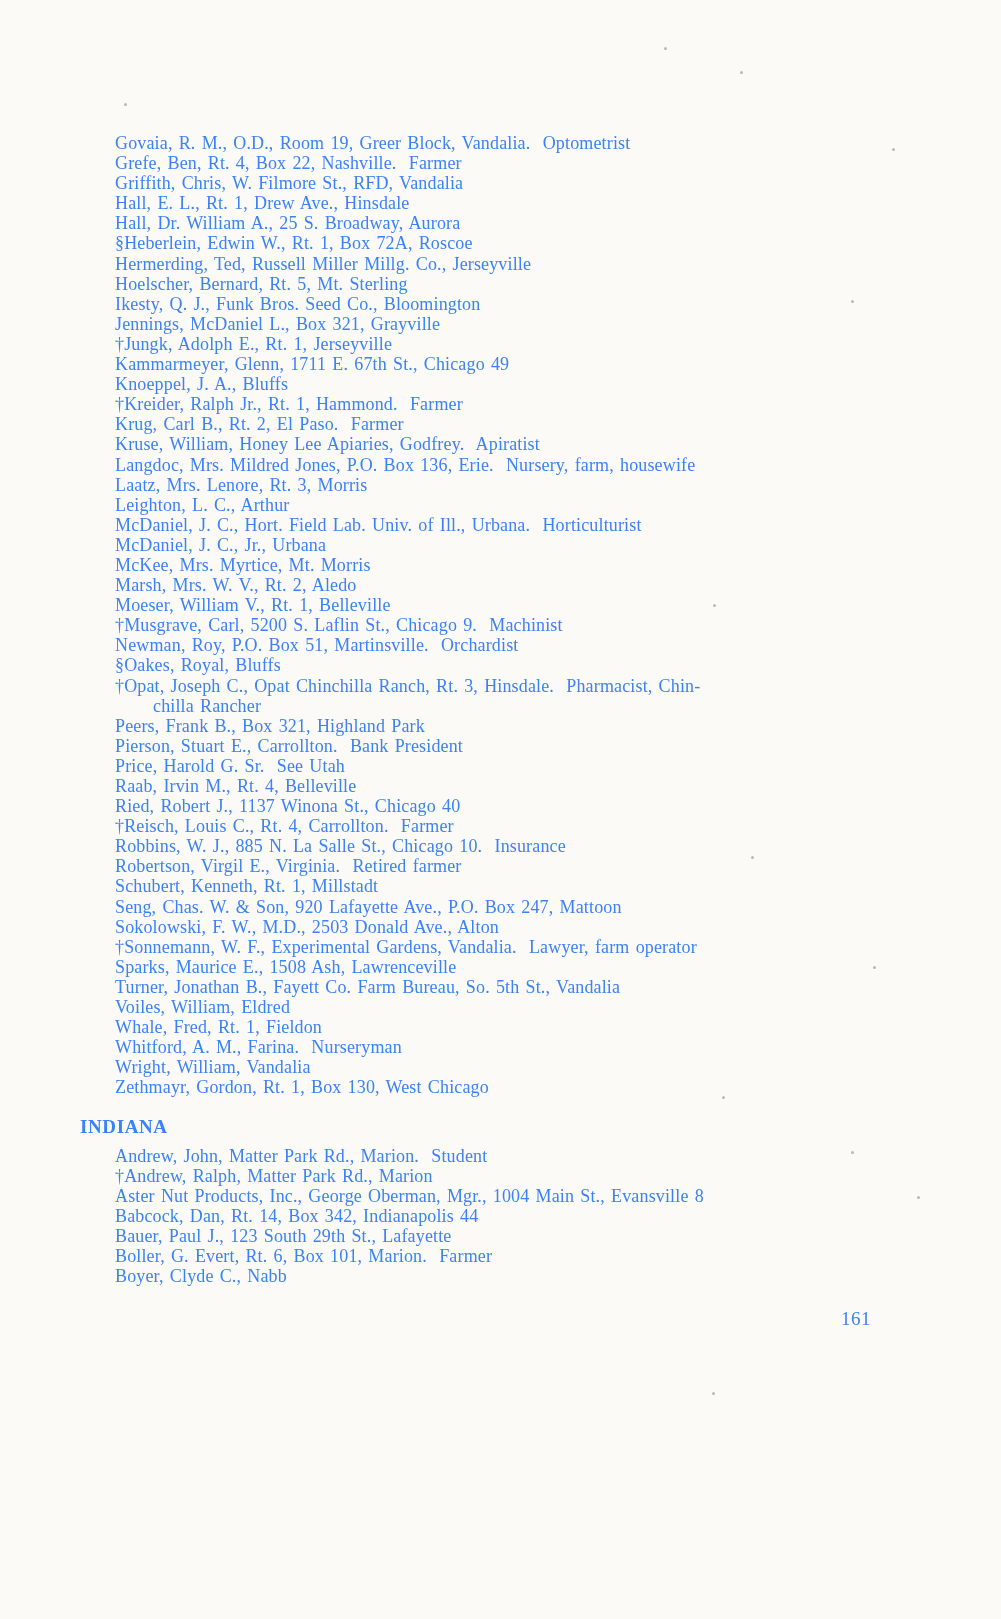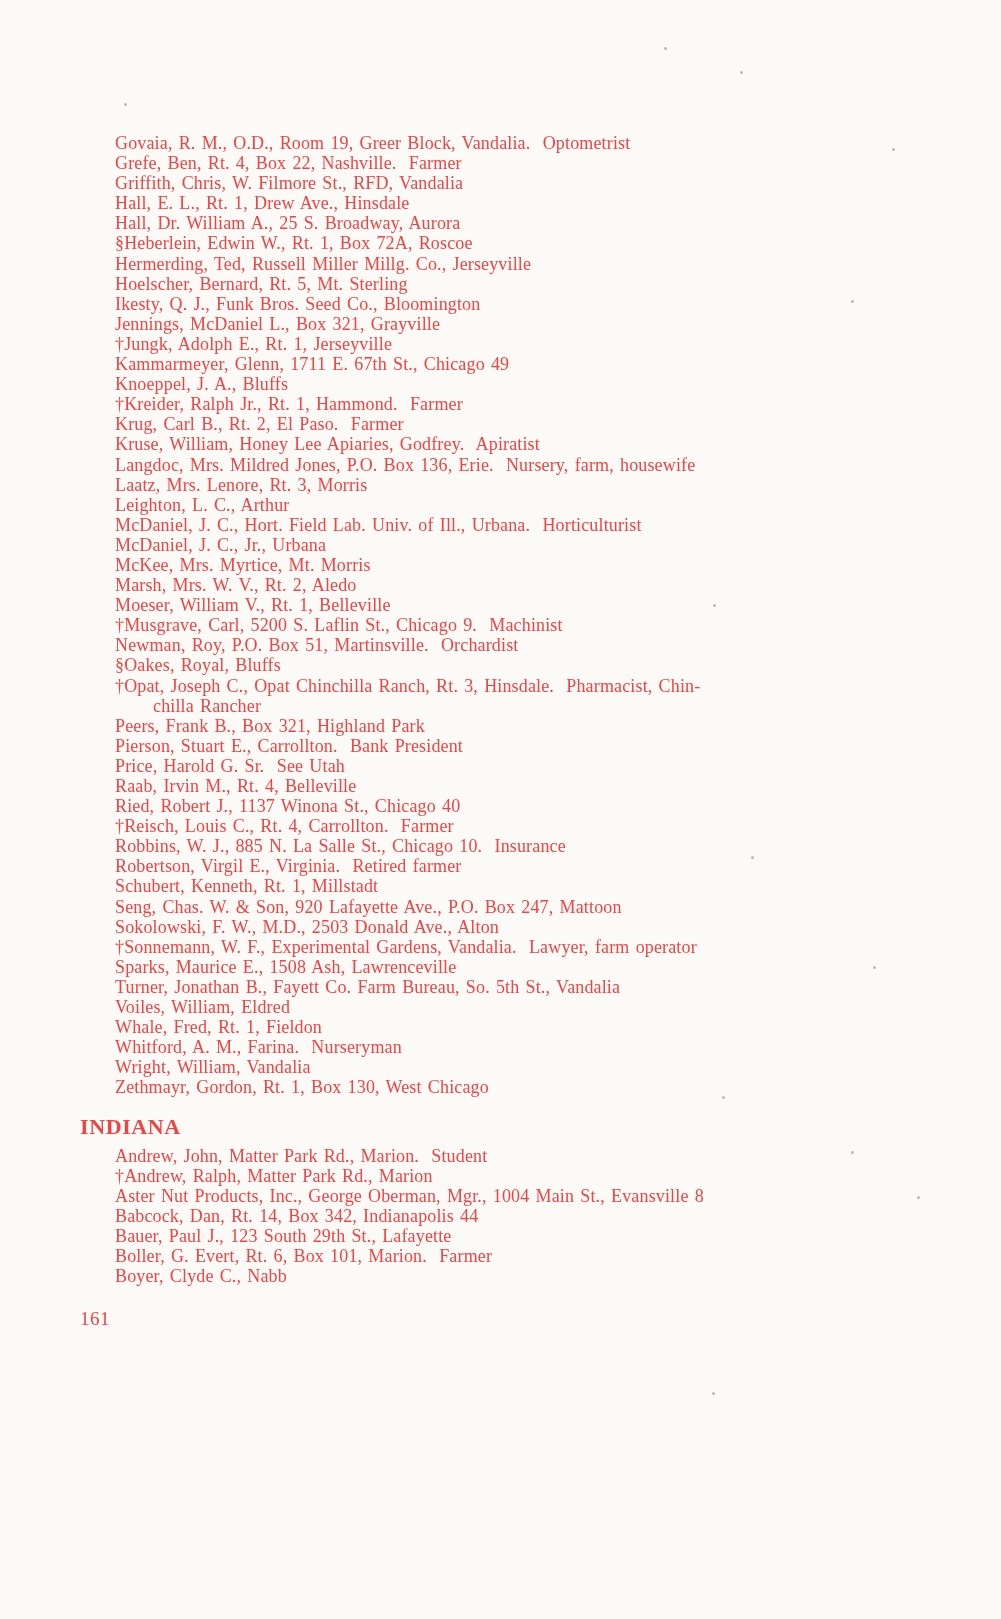--- a/index.html
+++ b/index.html
@@ -6,48 +6,48 @@
     margin: 0;
     padding: 0;
     background: #efeeea;
   }
   .sheet {
     position: relative;
     width: 1001px;
     height: 1619px;
     margin: 0 auto;
     background: #fbfaf6;
-    color: #ef4444;
+    color: #3b82f6;
     font-family: "Liberation Serif", "DejaVu Serif", serif;
     font-size: 18px;
     line-height: 20.1px;
     letter-spacing: 0.15px;
     word-spacing: 1.5px;
     box-sizing: border-box;
     padding: 133px 130px 0 80px;
     overflow: hidden;
   }
   .entries {
     margin: 0;
   }
   .entry {
     margin-left: 35px;
     padding-left: 38px;
     text-indent: -38px;
     white-space: pre-wrap;
   }
   .section-heading {
-    font-size: 22px;
+    font-size: 19px;
     font-weight: bold;
     letter-spacing: 0.6px;
     margin: 19px 0 9px 0;
     line-height: 20px;
   }
   .page-number {
-    text-align: left;
+    text-align: right;
     font-size: 19px;
     margin-top: 23px;
     letter-spacing: 0.5px;
   }
   .speck {
     position: absolute;
     width: 3px;
     height: 3px;
     border-radius: 50%;
     background: #6b6a66;

